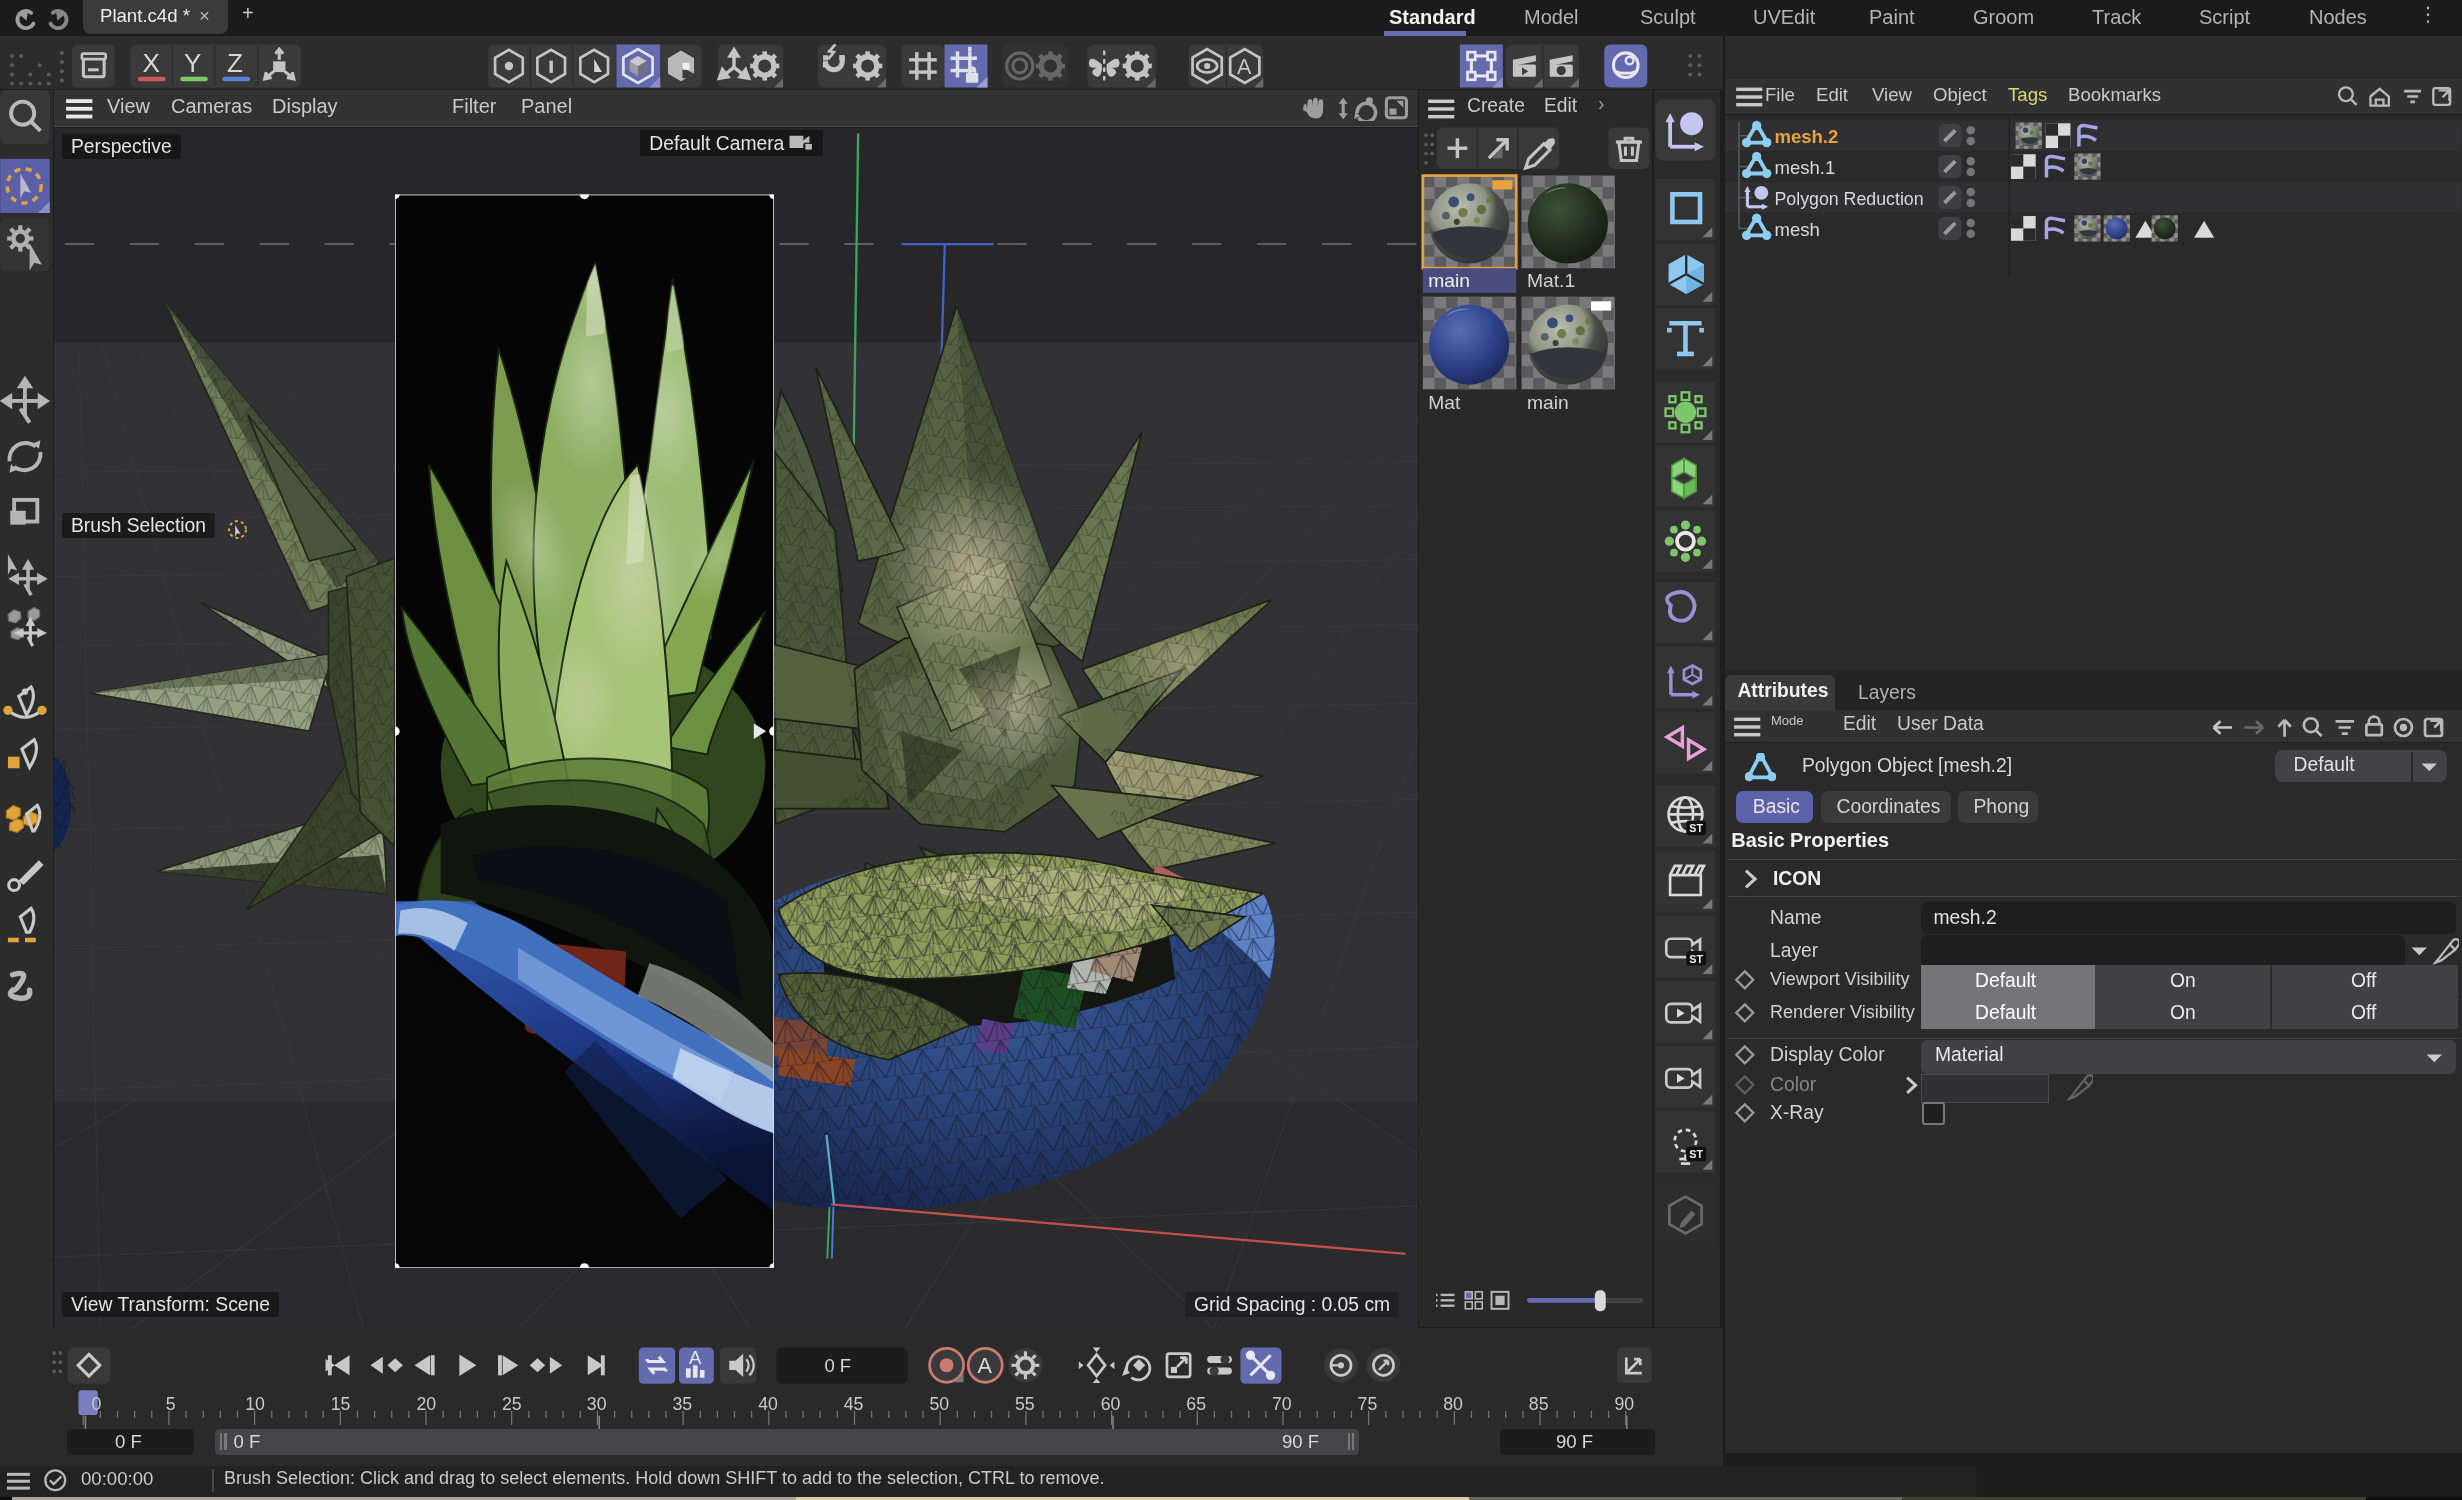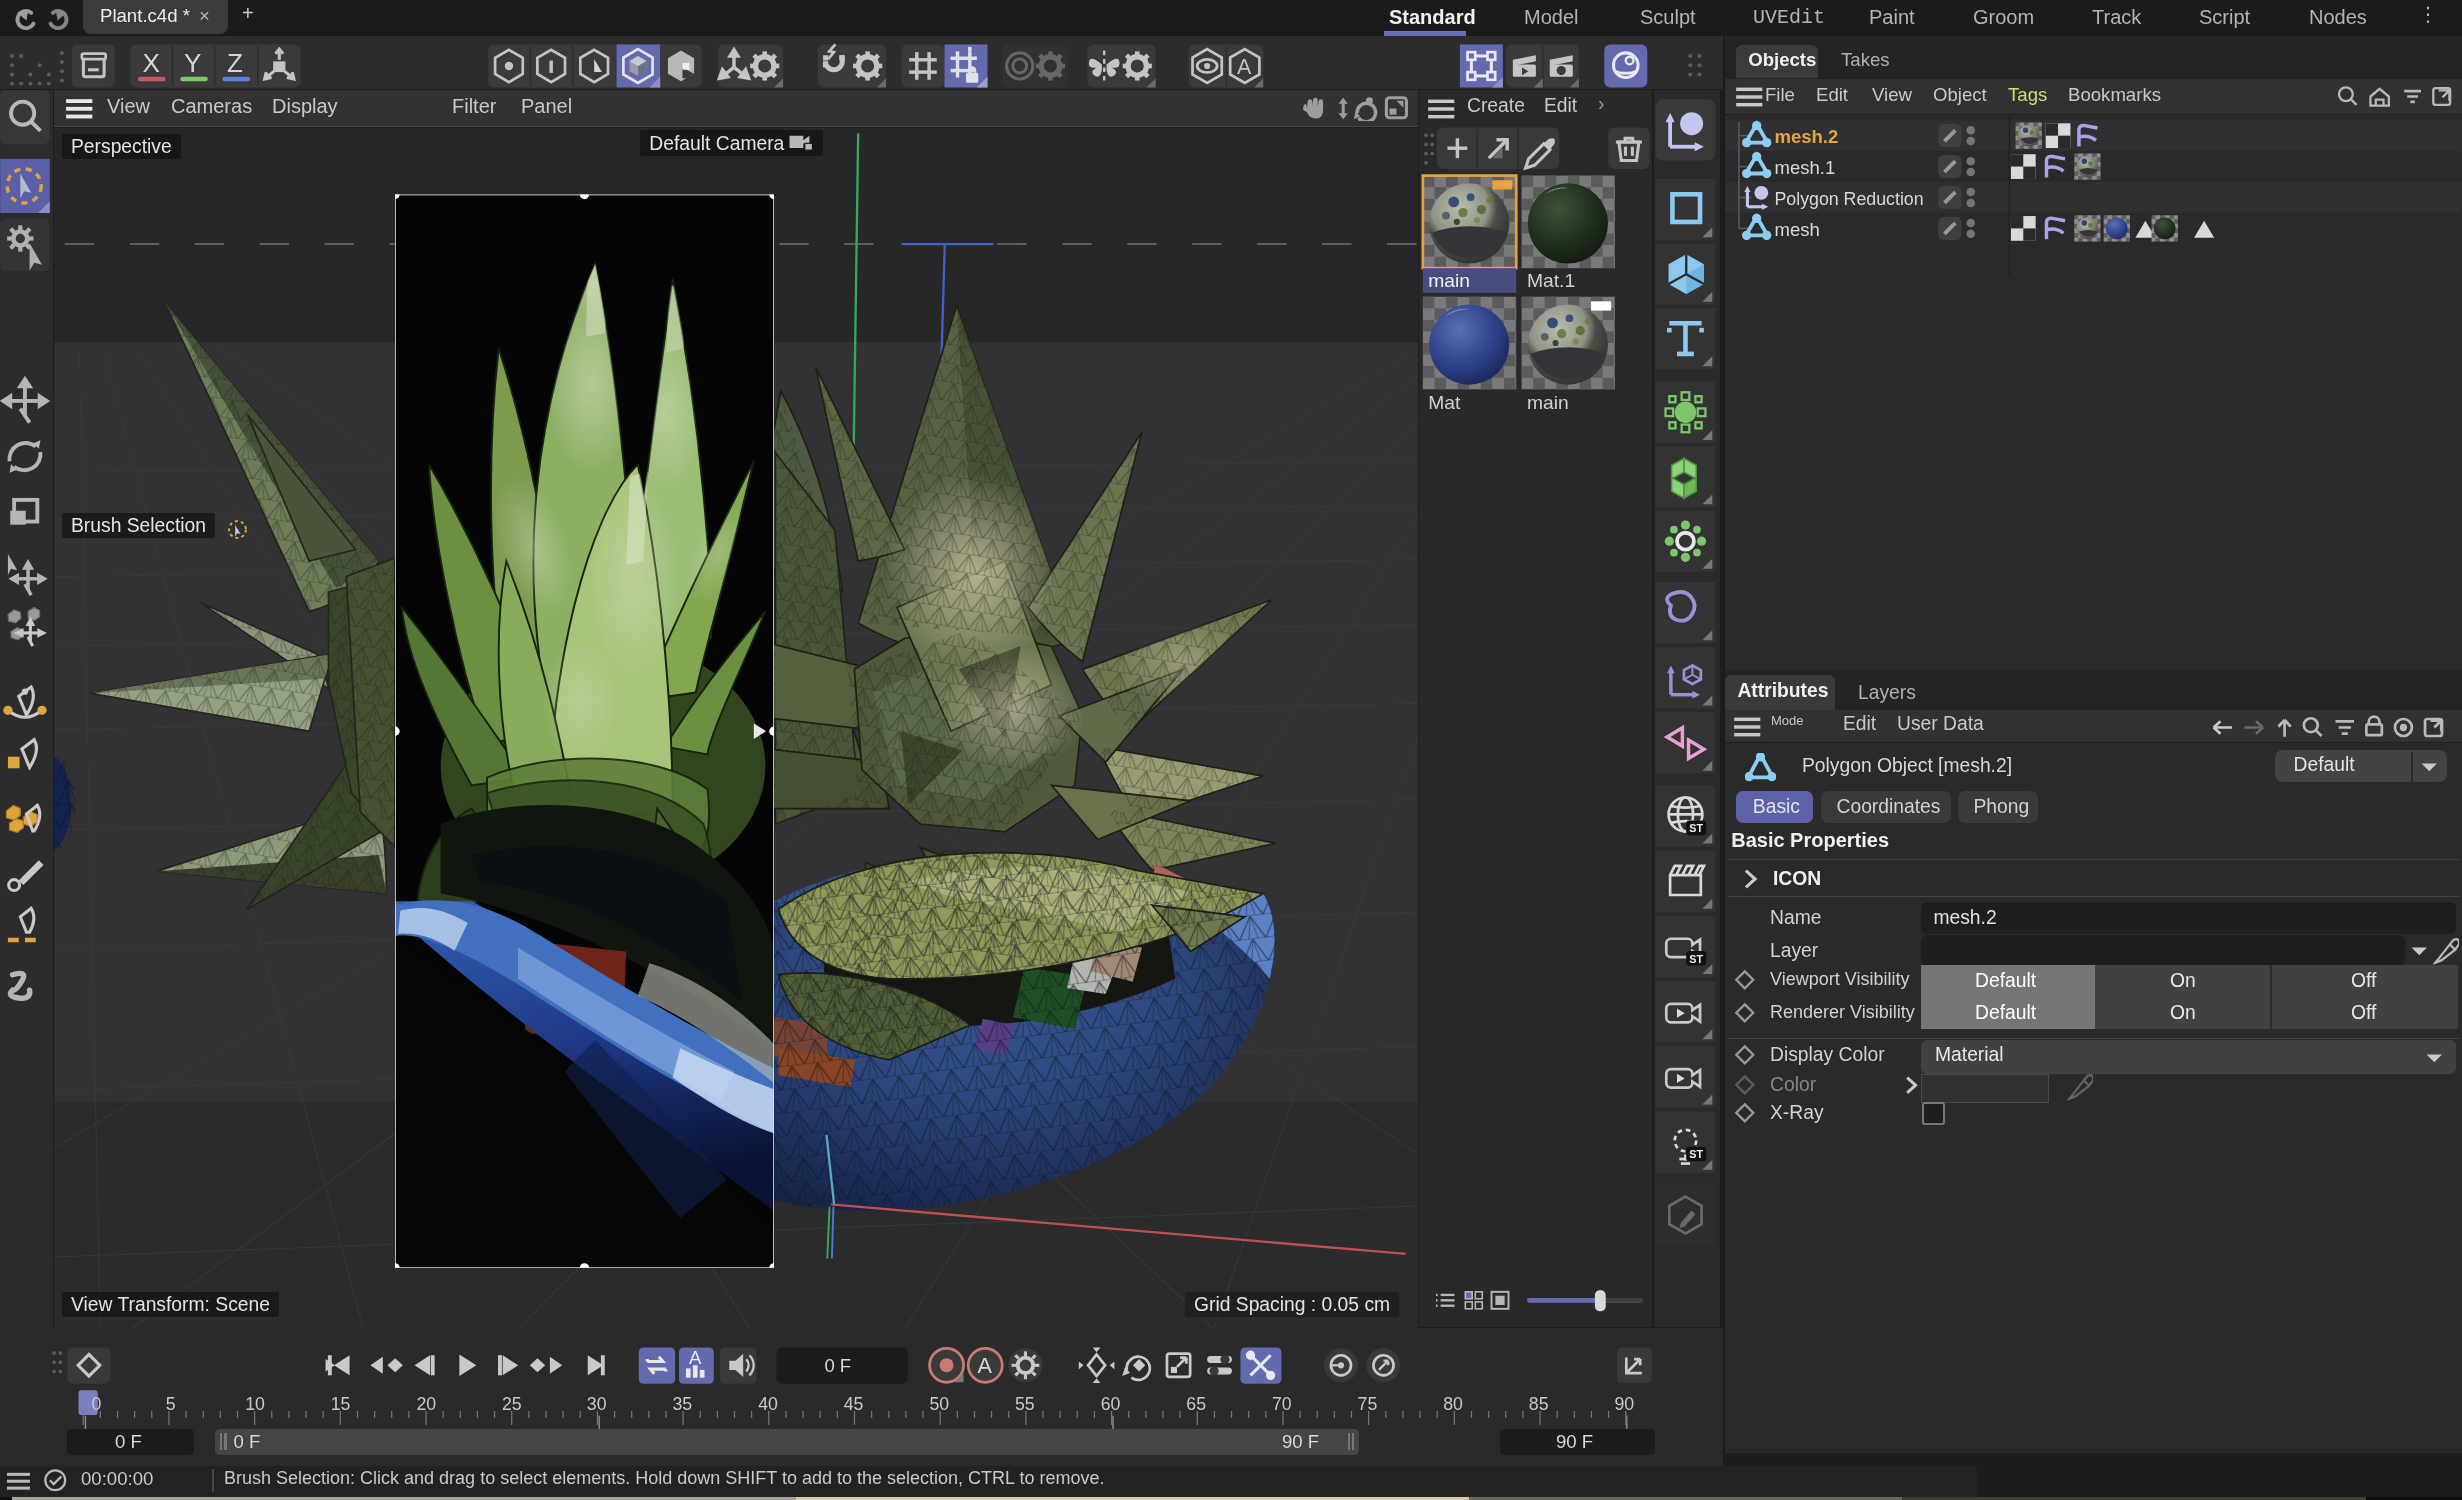--- a/index.html
+++ b/index.html
@@ -20,21 +20,21 @@
   </svg>
   <div class="abs" style="left:83px;top:0;width:145px;height:34px;background:#3b3b3c;border-radius:0 0 7.7px 7.7px;">
     <div class="txt" style="left:17px;top:5.4px;font-size:18.6px;color:#ececec;">Plant.c4d *</div>
     <div class="txt" style="left:116px;top:4.6px;font-size:18.6px;color:#b9b9b9;">×</div>
   </div>
   <div class="txt" style="left:242px;top:1.5px;font-size:20px;color:#c9c9c9;">+</div>
   <div class="txt" style="left:1389px;top:6.2px;font-size:20px;color:#f1f1f1;font-weight:bold;">Standard</div>
   <div class="abs" style="left:1384px;top:31px;width:82px;height:5.4px;background:#686db6;"></div>
   <div class="txt" style="left:1524px;top:6.2px;font-size:20px;color:#b4b4b4;">Model</div>
   <div class="txt" style="left:1640px;top:6.2px;font-size:20px;color:#b4b4b4;">Sculpt</div>
-  <div class="txt" style="left:1753px;top:6.2px;font-size:20px;color:#b4b4b4;font-family:Liberation Mono, monospace;">UVEdit</div>
+  <div class="txt" style="left:1753px;top:6.2px;font-size:20px;color:#b4b4b4;">UVEdit</div>
   <div class="txt" style="left:1869px;top:6.2px;font-size:20px;color:#b4b4b4;">Paint</div>
   <div class="txt" style="left:1973px;top:6.2px;font-size:20px;color:#b4b4b4;">Groom</div>
   <div class="txt" style="left:2092px;top:6.2px;font-size:20px;color:#b4b4b4;">Track</div>
   <div class="txt" style="left:2199px;top:6.2px;font-size:20px;color:#b4b4b4;">Script</div>
   <div class="txt" style="left:2309px;top:6.2px;font-size:20px;color:#b4b4b4;">Nodes</div>
   <div class="txt" style="left:2418px;top:1.5px;font-size:20px;color:#b4b4b4;letter-spacing:0;">⋮</div>
 </div>
 
 <div class="abs" id="toolrow" style="left:0;top:36px;width:1723px;height:53px;background:#2c2c2d;">
   <svg class="abs" style="left:0;top:0" width="1723" height="53" viewBox="0 0 2228 69">
@@ -958,26 +958,20 @@
       <g transform="translate(41,42)">
         <polygon points="0,-24 21,-12 21,12 0,24 -21,12 -21,-12" fill="none" stroke="#c9c9c9" stroke-width="3.5"></polygon>
         <path d="M-6 10 L8 -6 l5 5 -14 16 -7 2 z" fill="#c9c9c9"></path>
       </g>
     </g>
   </svg>
 </div>
 
 <div class="abs" id="rightpanel" style="left:1724px;top:36px;width:738px;height:1417px;background:#2a2a2b;border-left:1.5px solid #1a1a1b;">
 
-  <div class="abs" style="left:0;top:0;width:738px;height:43px;background:#242425;">
-    <div class="abs" style="left:10.8px;top:9.3px;width:82px;height:33px;background:#3b3b3c;border-radius:6.2px 6.2px 0 0;">
-      <div class="txt" style="left:12.4px;top:3.9px;font-size:18.6px;color:#f0f0f0;font-weight:bold;">Objects</div>
-      </div>
-    <div class="txt" style="left:116px;top:13px;font-size:18.6px;color:#b0b0b0;">Takes</div>
-  </div>
   <div class="abs" style="left:0;top:43px;width:738px;height:36px;background:#313132;border-bottom:0.8px solid #1f1f20;">
     <svg class="abs" style="left:10.8px;top:7.7px" width="28" height="20" viewBox="0 0 36 26">
         <g stroke="#c9c9c9" stroke-width="4.5">
           <line x1="0" y1="3" x2="34" y2="3"></line>
           <line x1="0" y1="13" x2="34" y2="13"></line>
           <line x1="0" y1="23" x2="34" y2="23"></line>
         </g>
       </svg>
     <div class="txt" style="left:40px;top:5.4px;font-size:18.6px;color:#c9c9c9;">File</div>
     <div class="txt" style="left:91px;top:5.4px;font-size:18.6px;color:#c9c9c9;">Edit</div>

